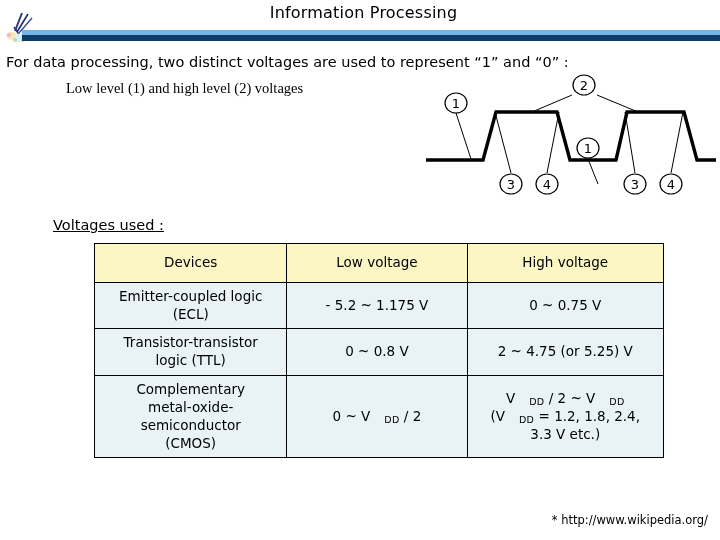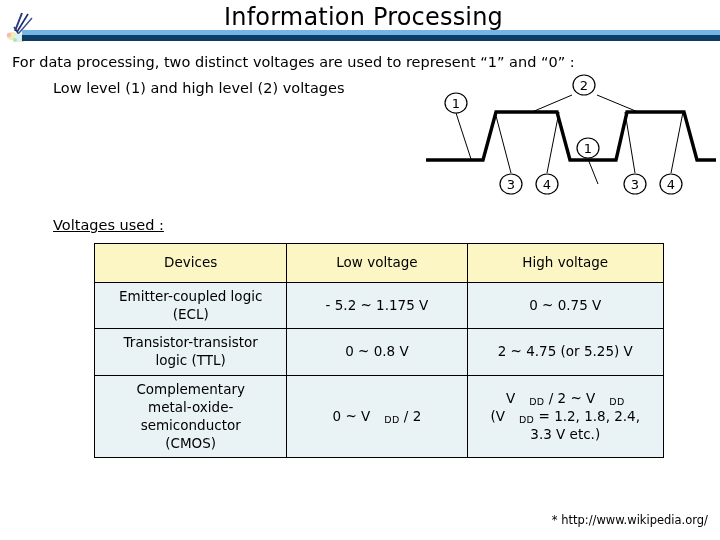--- a/index.html
+++ b/index.html
@@ -22,21 +22,21 @@
     position: absolute;
     left: 0; top: 0;
     width: 720px;
     height: 44px;
   }
   #page-title {
     position: absolute;
     left: 0; top: 3px;
     width: 720px;
     text-align: center;
-    font-size: 24px;
+    font-size: 16px;
     letter-spacing: 0.2px;
     color: #000000;
     padding-left: 7px;
   }
   #header-rule {
     position: absolute;
     left: 22px;
     top: 30px;
     width: 698px;
     height: 11px;
@@ -63,22 +63,22 @@
     height: 36px;
   }
 
   
   .body-line {
     position: absolute;
     font-size: 14.5px;
     color: #000000;
     white-space: nowrap;
   }
-  #intro-line   { left: 12px;  top: 54px; }
-  #levels-line  { left: 53px; top: 80px; }
+  #intro-line   { left: 6px;  top: 54px; }
+  #levels-line  { left: 66px; top: 80px; font-family: Liberation Serif, serif; }
   #voltages-label { left: 53px; top: 217px; text-decoration: underline; }
 
   
   #waveform-figure {
     position: absolute;
     left: 420px;
     top: 74px;
     width: 300px;
     height: 126px;
   }

